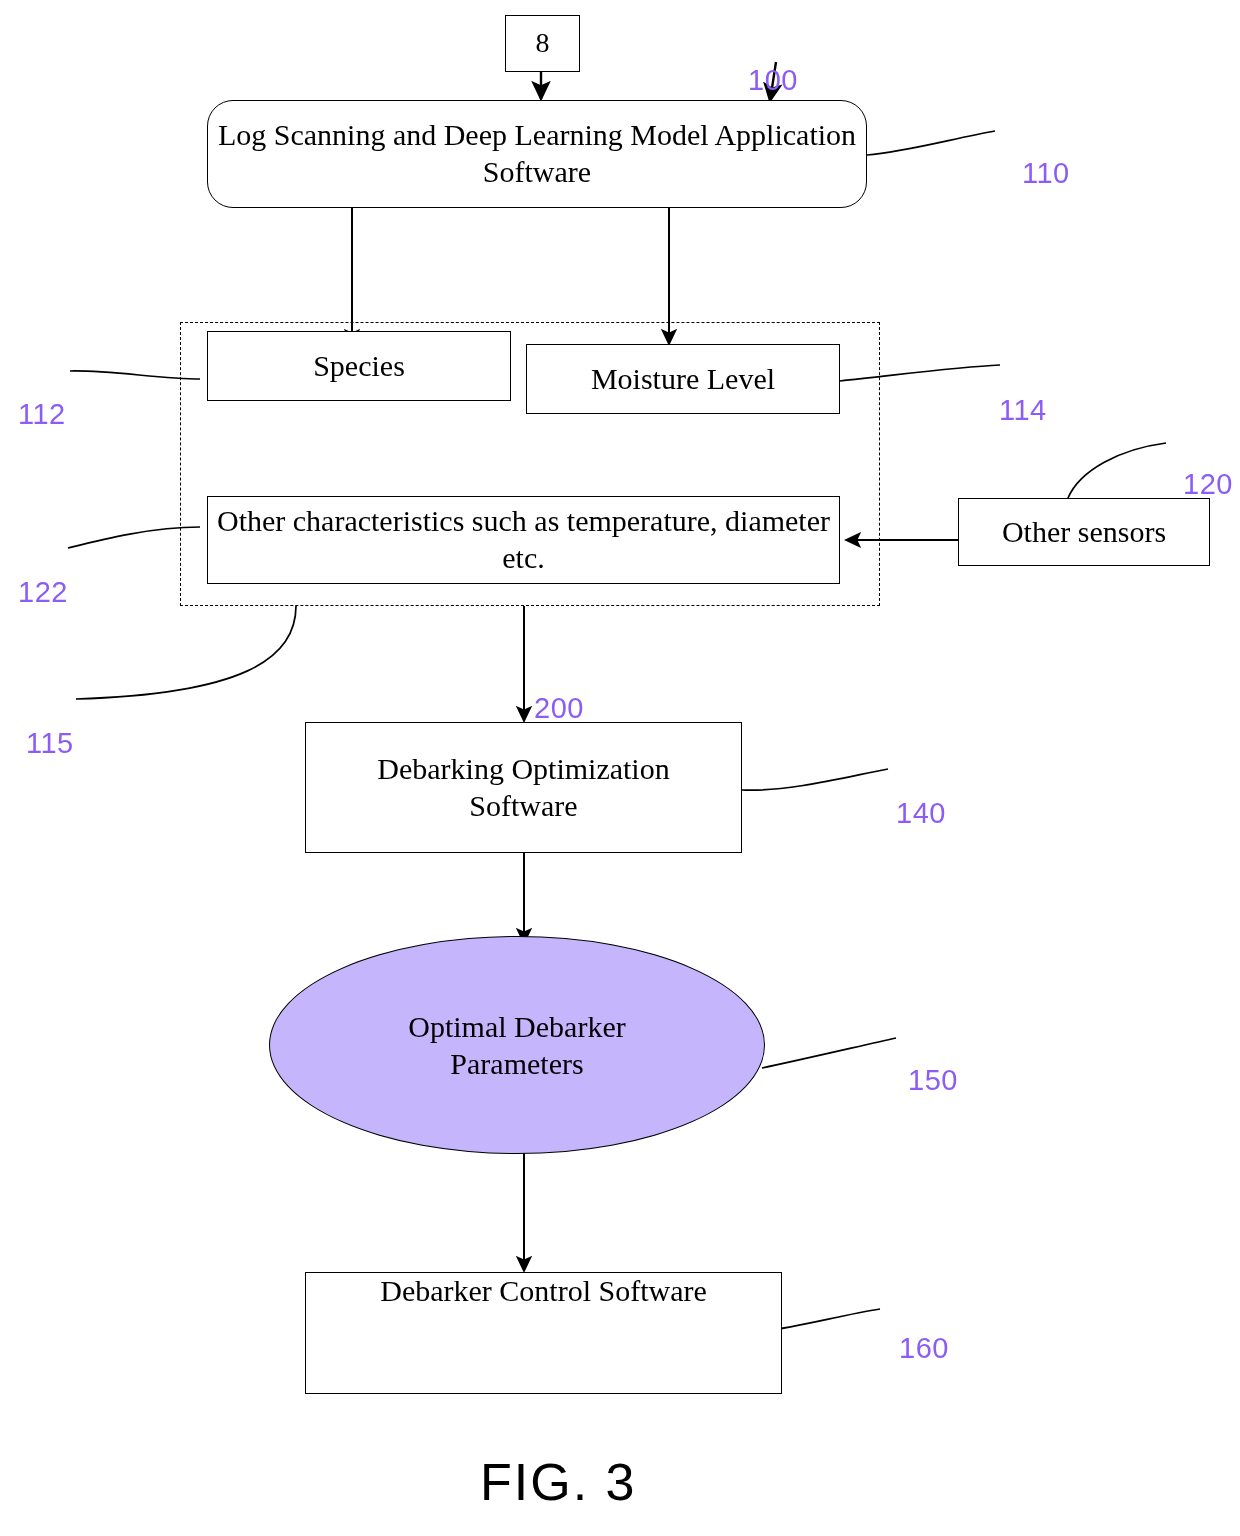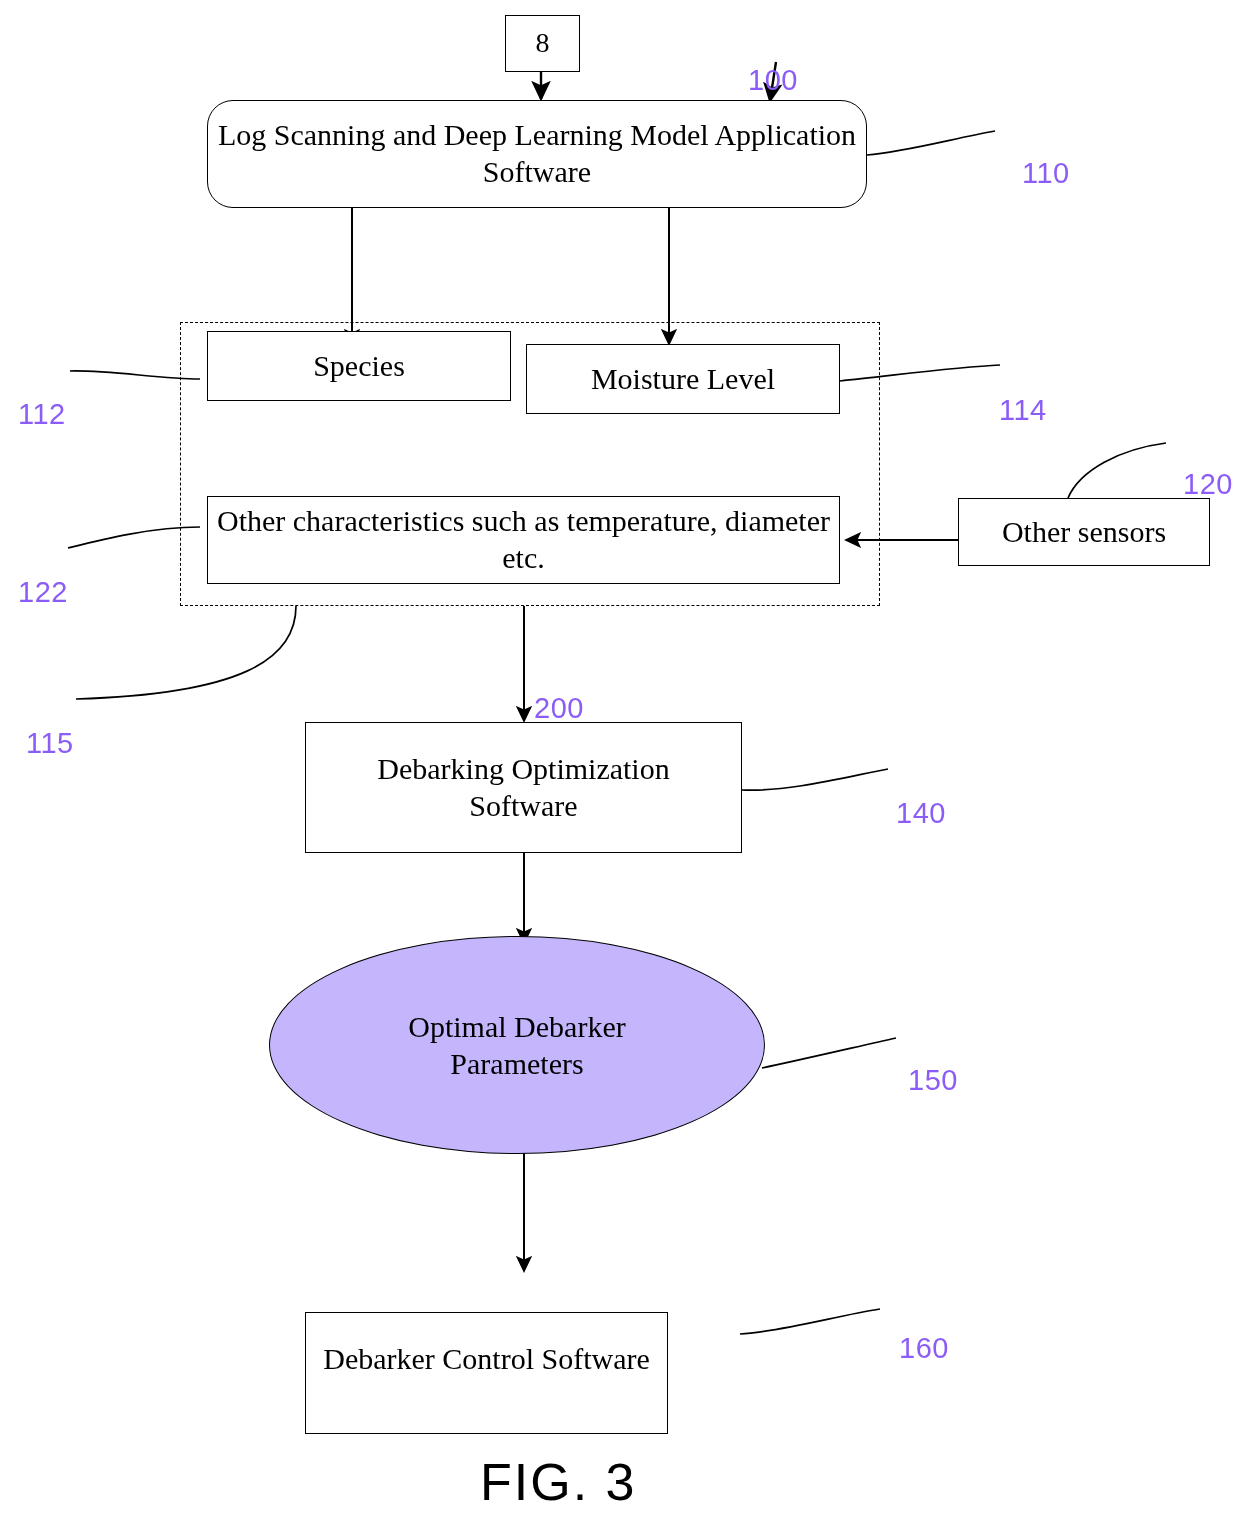--- a/index.html
+++ b/index.html
@@ -162,21 +162,21 @@
   </div>
 
   <div class="node center-v t30" style="left:305px; top:722px; width:437px; height:131px;">
     <span class="node-label" style="max-width:330px; margin:0 auto;">Debarking Optimization Software</span>
   </div>
 
   <div class="ellipse-node t30" style="left:269px; top:936px; width:496px; height:218px;">
     <span class="node-label" style="max-width:250px; margin:0 auto;">Optimal Debarker Parameters</span>
   </div>
 
-  <div class="node top-v t30" style="left:305px; top:1272px; width:363px; height:122px; padding-top:28px;margin-top:40px;">
+  <div class="node top-v t30" style="left:305px; top:1272px; width:477px; height:122px; padding-top:0;">
     <span class="node-label">Debarker Control Software</span>
   </div>
 
   <div class="ref" style="left:748px; top:20px;">100</div>
   <div class="ref" style="left:1022px; top:113px;">110</div>
   <div class="ref" style="left:18px; top:354px;">112</div>
   <div class="ref" style="left:999px; top:350px;">114</div>
   <div class="ref" style="left:1183px; top:424px;">120</div>
   <div class="ref" style="left:18px; top:532px;">122</div>
   <div class="ref" style="left:26px; top:683px;">115</div>

